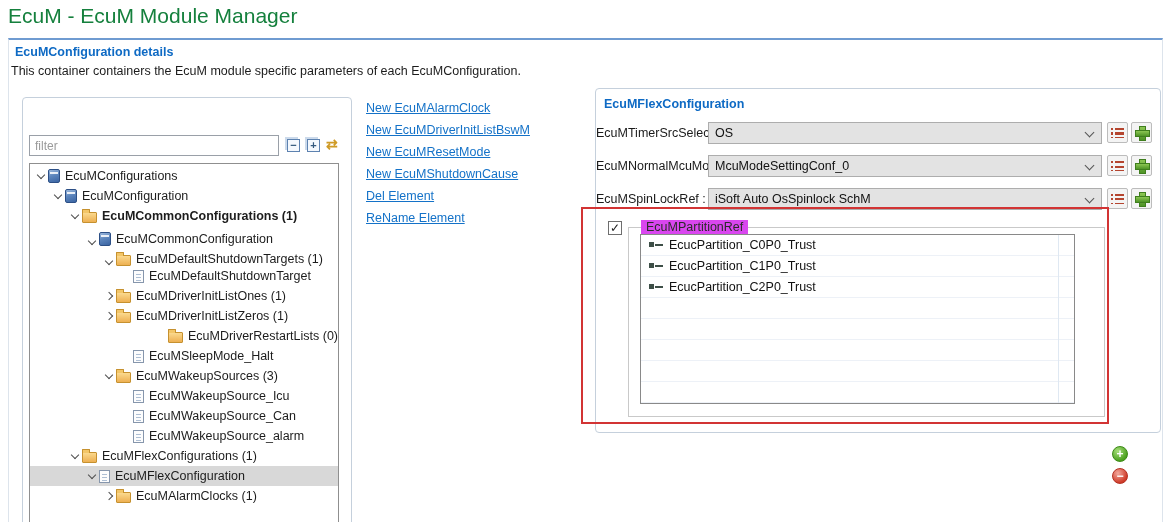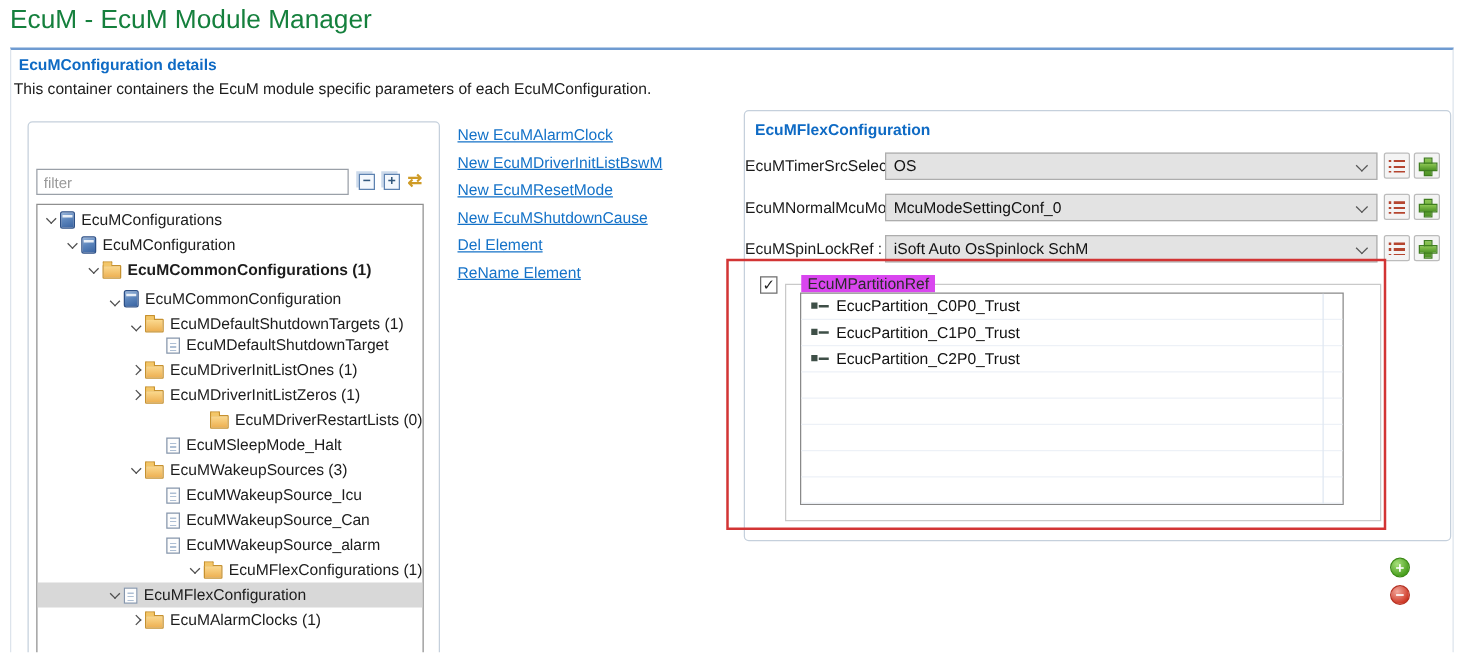--- a/index.html
+++ b/index.html
@@ -192,21 +192,21 @@
         <div class="tree-row" style="padding-left: 89px;">
           <span class="expander"></span>
           <i class="tico ico-doc"></i>
           <span class="tree-label">EcuMWakeupSource_Can</span>
         </div>
         <div class="tree-row" style="padding-left: 89px;">
           <span class="expander"></span>
           <i class="tico ico-doc"></i>
           <span class="tree-label">EcuMWakeupSource_alarm</span>
         </div>
-        <div class="tree-row" style="padding-left: 38px; justify-content: flex-end;">
+        <div class="tree-row" style="padding-left: 38px;">
           <span class="expander">
             <i class="chev down"></i>
           </span>
           <i class="tico ico-folder"></i>
           <span class="tree-label">EcuMFlexConfigurations (1)</span>
         </div>
         <div class="tree-row selected" style="padding-left: 55px;">
           <span class="expander">
             <i class="chev down"></i>
           </span>

